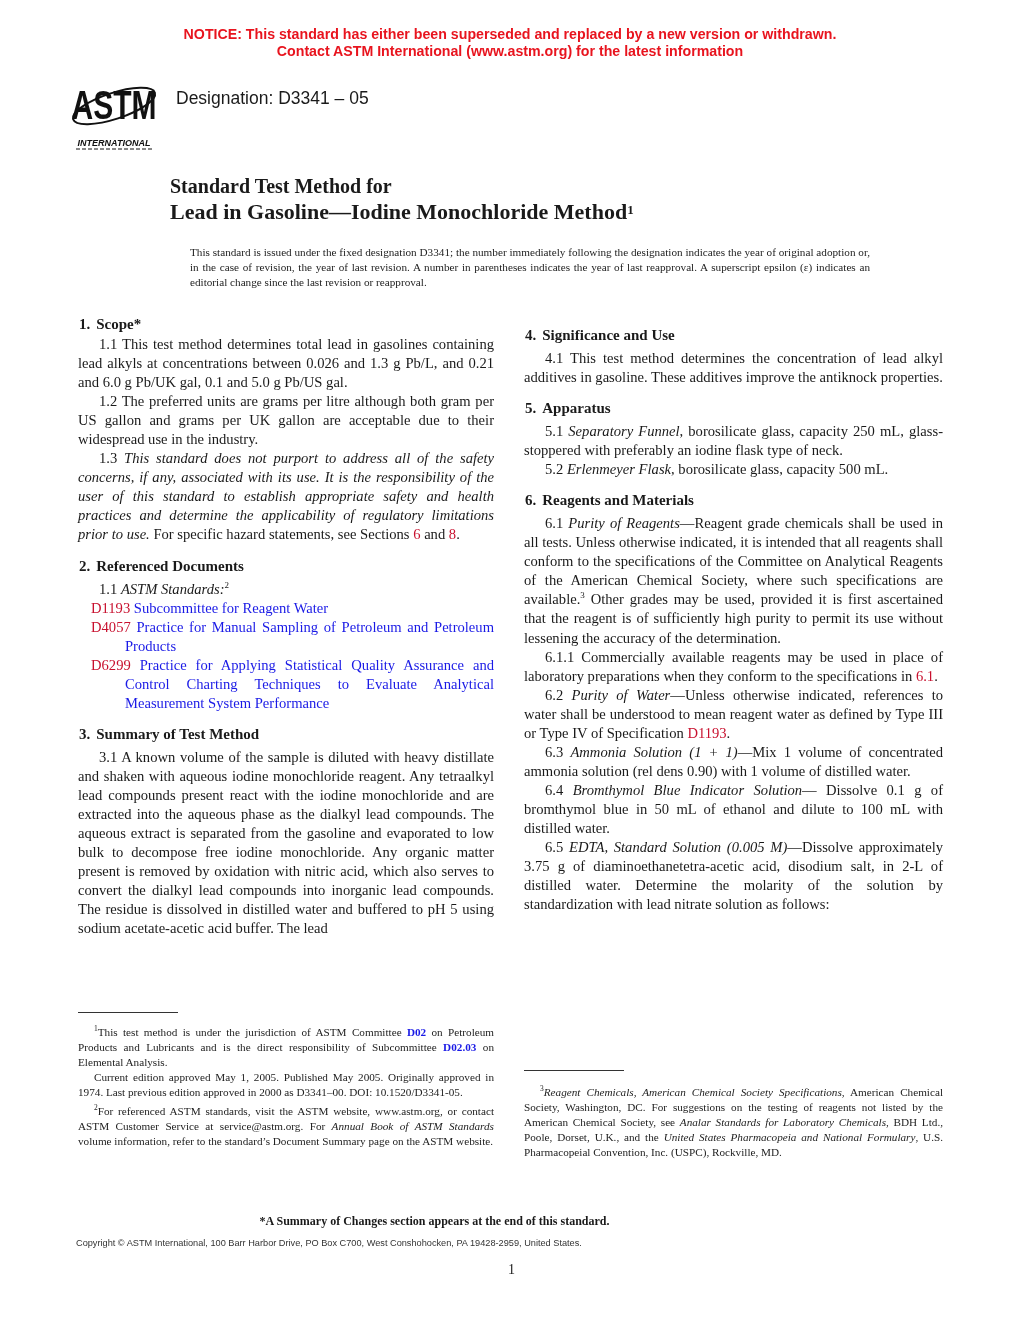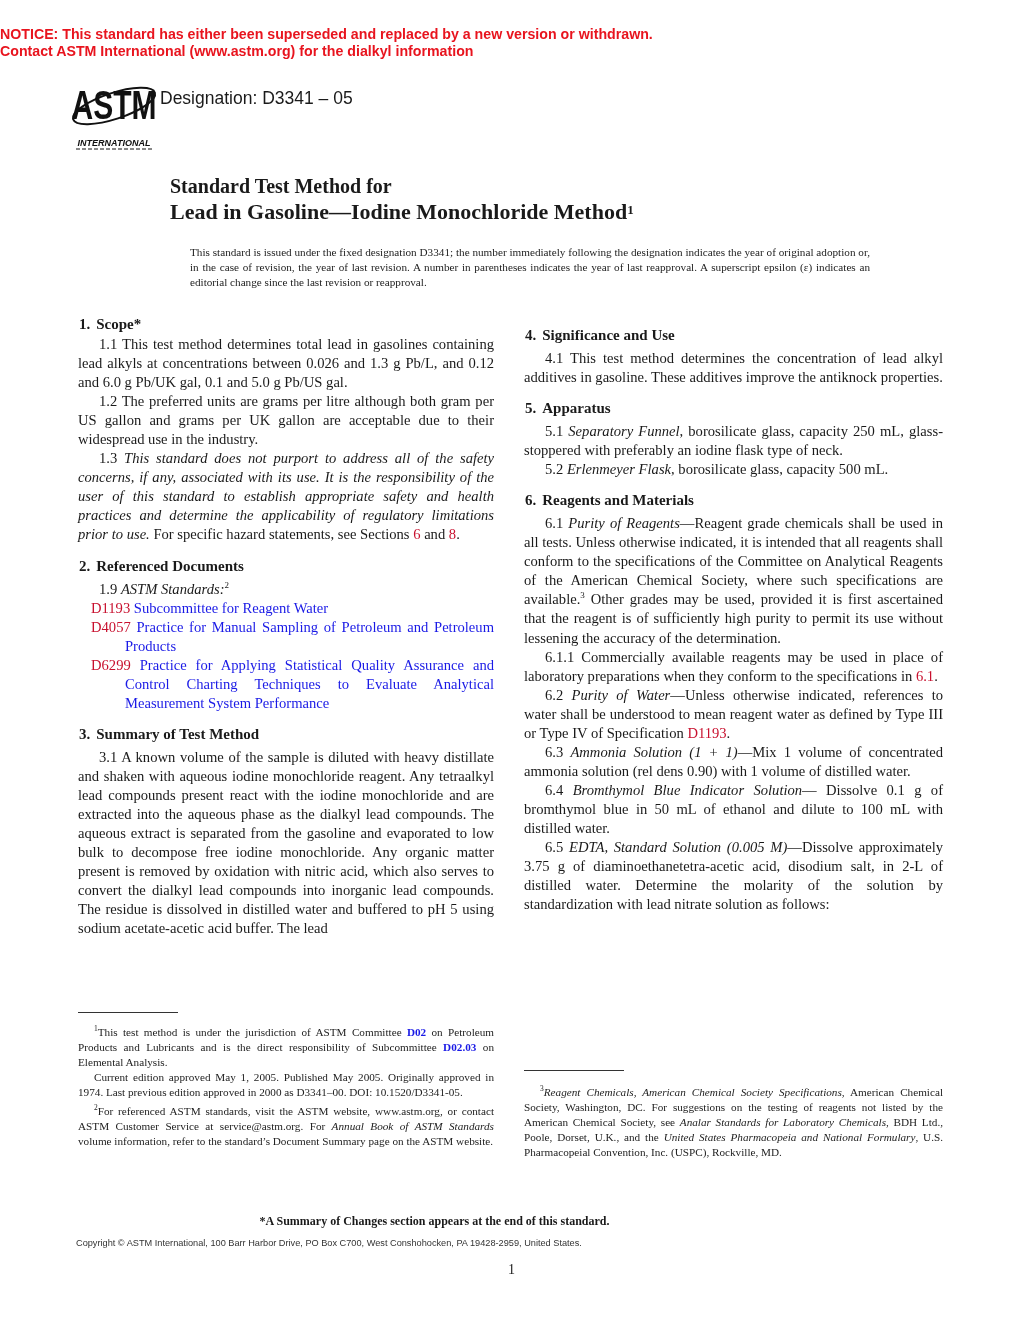--- a/index.html
+++ b/index.html
@@ -1,20 +1,20 @@
 <!DOCTYPE html>
 <html><head>
 <meta charset="utf-8">
 <style>
   * { margin: 0; padding: 0; box-sizing: border-box; }
   html, body { width: 1020px; height: 1320px; background: #ffffff; }
   body { position: relative; font-family: "Liberation Serif", serif; color: #1a1a1a; overflow: hidden; }
-  .notice { position: absolute; top: 26px; left: 0; width: 1020px; color: #e8141e; font-family: "Liberation Sans", sans-serif; font-weight: bold; font-size: 14.2px; line-height: 17px; }
+  .notice { position: absolute; top: 26px; left: 0; width: 1020px; text-align: center; color: #e8141e; font-family: "Liberation Sans", sans-serif; font-weight: bold; font-size: 14.2px; line-height: 17px; }
   .logo { position: absolute; left: 68px; top: 76px; width: 92px; height: 76px; }
-  .designation { position: absolute; left: 160px; top: 88px; font-family: "Liberation Sans", sans-serif; font-size: 17.5px; color: #1a1a1a; }
+  .designation { position: absolute; left: 176px; top: 88px; font-family: "Liberation Sans", sans-serif; font-size: 17.5px; color: #1a1a1a; }
   .title { position: absolute; left: 170px; top: 174px; font-family: Liberation Serif, serif; font-weight: bold; color: #1a1a1a; }
   .title .l1 { font-size: 20px; line-height: 24px; display: block; }
   .title .l2 { font-size: 22px; line-height: 27px; display: block; }
   .title sup { font-size: 13px; vertical-align: top; position: relative; top: -2px; }
   .preamble { position: absolute; left: 170px; top: 245px; width: 680px; font-size: 11.2px; line-height: 15px; text-align: justify; color: #222; margin-left: 20px; }
   .col { position: absolute; font-size: 14.6px; line-height: 19.05px; text-align: justify; }
   .col.left { left: 78px; top: 314px; width: 416px; }
   .col.right { left: 524px; top: 314px; width: 419px; }
   h2 { font-size: 15px; font-weight: bold; line-height: 19px; margin: 1px; }
   h2 .num { margin-right: 6px; }
@@ -33,21 +33,21 @@
   .summary { position: absolute; top: 1214px; left: 0; width: 869px; text-align: center; font-size: 12px; font-weight: bold; }
   .copyright { position: absolute; top: 1238px; left: 76px; font-family: "Liberation Sans", sans-serif; font-size: 9.2px; color: #333; text-align: center; }
   .pagenum { position: absolute; top: 1262px; left: 508px; font-size: 14px; }
   sup.s { font-size: 9px; vertical-align: super; line-height: 0; }
 </style>
 </head>
 <body>
 
 <div class="notice">
   <div>NOTICE: This standard has either been superseded and replaced by a new version or withdrawn.</div>
-  <div>Contact ASTM International (www.astm.org) for the dialkyl information</div>
+  <div>Contact ASTM International (www.astm.org) for the latest information</div>
 </div>
 
 <div class="logo">
   <svg width="92" height="76" viewBox="0 0 92 76">
     <ellipse cx="46" cy="30" rx="43" ry="13" fill="none" stroke="#111" stroke-width="2" transform="rotate(-18 46 30)"></ellipse>
     <text x="46" y="44" text-anchor="middle" font-family="Liberation Sans, sans-serif" font-weight="bold" font-size="30" fill="#111" transform="scale(1 1.35) translate(0 -12)">ASTM</text>
     <text x="46" y="70" text-anchor="middle" font-family="Liberation Sans, sans-serif" font-style="italic" font-weight="bold" font-size="9" fill="#111">INTERNATIONAL</text>
     <line x1="8" y1="73" x2="84" y2="73" stroke="#111" stroke-width="1" stroke-dasharray="4 2"></line>
   </svg>
 </div>
@@ -57,28 +57,28 @@
 <div class="title">
   <span class="l1">Standard Test Method for</span>
   <span class="l2"><span>Lead in Gasoline—Iodine Monochloride Method</span><sup>1</sup></span>
 </div>
 
 <div class="preamble">This standard is issued under the fixed designation D3341; the number immediately following the designation indicates the year of original adoption or, in the case of revision, the year of last revision. A number in parentheses indicates the year of last reapproval. A superscript epsilon (ε) indicates an editorial change since the last revision or reapproval.</div>
 
 <div class="col left">
   <div>
     <h2><span class="num">1.</span><span>Scope*</span></h2>
-    <p class="p">1.1 This test method determines total lead in gasolines containing lead alkyls at concentrations between 0.026 and 1.3 g Pb/L, and 0.12 and 6.0 g Pb/UK gal, 0.1 and 5.0 g Pb/US gal.</p>
+    <p class="p">1.1 This test method determines total lead in gasolines containing lead alkyls at concentrations between 0.026 and 1.3 g Pb/L, and 0.21 and 6.0 g Pb/UK gal, 0.1 and 5.0 g Pb/US gal.</p>
     <p class="p">1.2 The preferred units are grams per litre although both gram per US gallon and grams per UK gallon are acceptable due to their widespread use in the industry.</p>
     <p class="p"><span>1.3 </span><i>This standard does not purport to address all of the safety concerns, if any, associated with its use. It is the responsibility of the user of this standard to establish appropriate safety and health practices and determine the applicability of regulatory limitations prior to use.</i><span> For specific hazard statements, see Sections </span><span class="red">6</span><span> and </span><span class="red">8</span><span>.</span></p>
   </div>
 
   <div class="sec">
     <h2><span class="num">2.</span><span>Referenced Documents</span></h2>
-    <p class="p"><span>1.9 </span><i>ASTM Standards:</i><sup class="s">2</sup></p>
+    <p class="p"><span>1.1 </span><i>ASTM Standards:</i><sup class="s">2</sup></p>
     <p class="ref"><span class="code">D1193</span> <span>Subcommittee for Reagent Water</span></p>
     <p class="ref"><span class="code">D4057</span> <span>Practice for Manual Sampling of Petroleum and Petroleum Products</span></p>
     <p class="ref"><span class="code">D6299</span> <span>Practice for Applying Statistical Quality Assurance and Control Charting Techniques to Evaluate Analytical Measurement System Performance</span></p>
   </div>
 
   <div class="sec">
     <h2><span class="num">3.</span><span>Summary of Test Method</span></h2>
     <p class="p">3.1 A known volume of the sample is diluted with heavy distillate and shaken with aqueous iodine monochloride reagent. Any tetraalkyl lead compounds present react with the iodine monochloride and are extracted into the aqueous phase as the dialkyl lead compounds. The aqueous extract is separated from the gasoline and evaporated to low bulk to decompose free iodine monochloride. Any organic matter present is removed by oxidation with nitric acid, which also serves to convert the dialkyl lead compounds into inorganic lead compounds. The residue is dissolved in distilled water and buffered to pH 5 using sodium acetate-acetic acid buffer. The lead</p>
   </div>
 </div>

